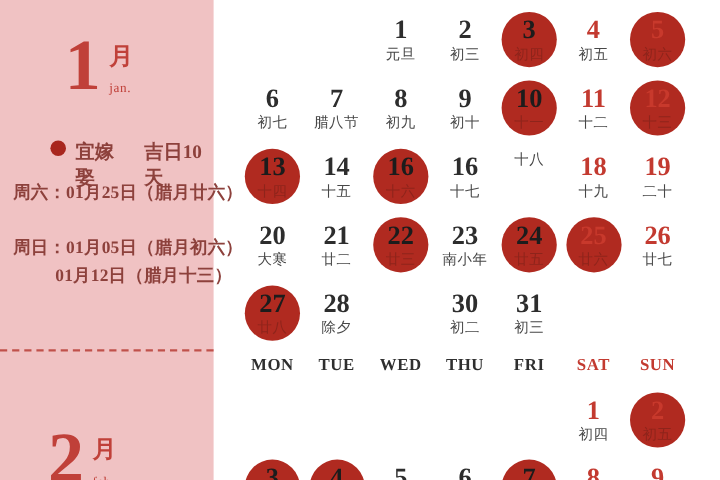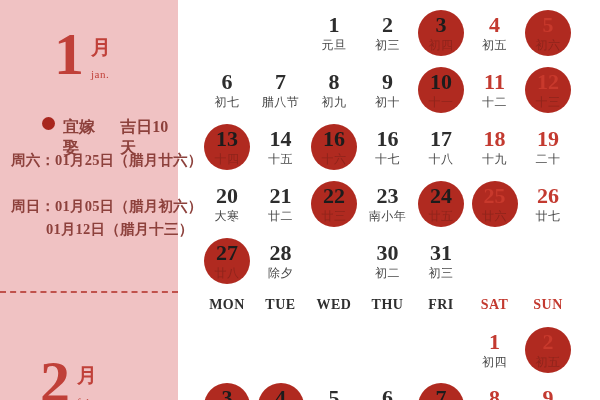--- a/index.html
+++ b/index.html
@@ -149,21 +149,20 @@
       <div class="circle" style="left: 133px; top: 124px;"></div>
       <div class="cell circled" style="left: 128px; top: 126px;">
         <div class="num">16</div>
         <div class="lunar">十六</div>
       </div>
       <div class="cell" style="left: 181.5px; top: 126px;">
         <div class="num">16</div>
         <div class="lunar">十七</div>
       </div>
       <div class="cell" style="left: 235px; top: 126px;">
-        <div class="num">17</div>
         <div class="lunar">十八</div>
       </div>
       <div class="cell weekend" style="left: 288.5px; top: 126px;">
         <div class="num">18</div>
         <div class="lunar">十九</div>
       </div>
       <div class="cell weekend" style="left: 342px; top: 126px;">
         <div class="num">19</div>
         <div class="lunar">二十</div>
       </div>

